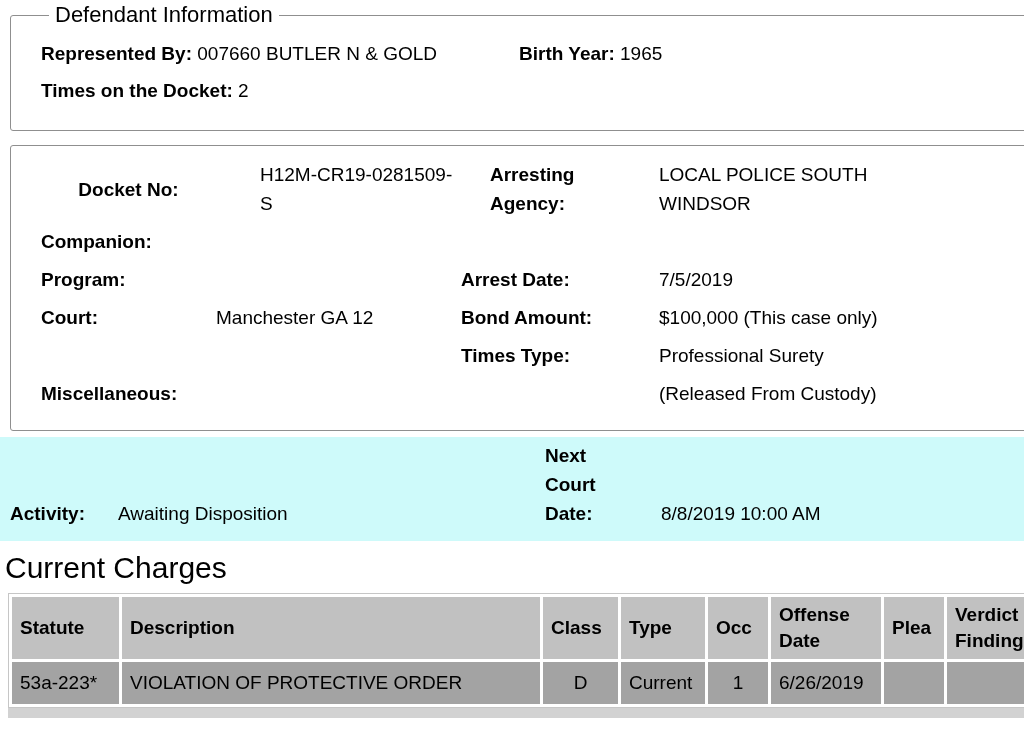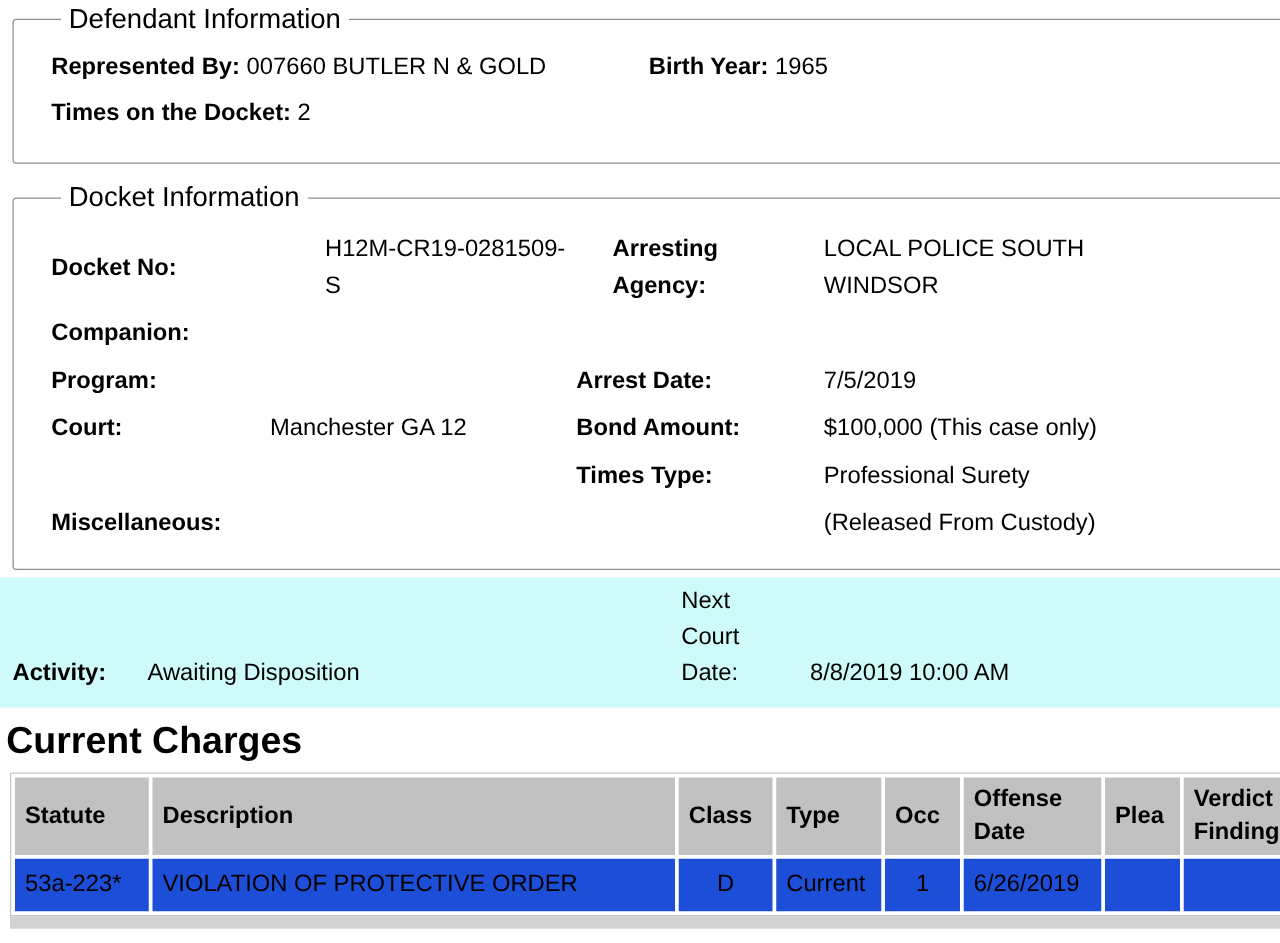--- a/index.html
+++ b/index.html
@@ -35,42 +35,42 @@
   }
   .lbl { font-weight: bold; }
 
   .docket-grid {
     display: grid;
     grid-template-columns: 175px 245px 198px 1fr;
     row-gap: 9px;
     line-height: 29px;
   }
   .docket-grid .cell { align-self: start; }
-  .v-center { align-self: center !important; }
+  .v-center { align-self: center !important; text-align: center; }
   .w-docketno { max-width: 195px; margin-left: 44px; }
   .w-agency-lbl { max-width: 95px; margin-left: 29px; }
   .w-agency-val { max-width: 235px; }
 
   .activity-band {
     margin-top: 6px;
     height: 104px;
     background: var(--activity-bg, #cefafa);
     display: flex;
     align-items: flex-end;
     padding: 0 0 13px 10px;
     line-height: 29px;
   }
   .activity-label { font-weight: bold; width: 108px; }
   .activity-value { width: 427px; }
-  .ncd-label { font-weight: normal; width: 70px; }
-  .ncd-value { margin-left: 33px; }
+  .ncd-label { font-weight: bold; width: 70px; }
+  .ncd-value { margin-left: 46px; }
 
   .charges-title {
     font-size: 30px;
-    font-weight: bold;
+    font-weight: normal;
     margin: 10px 0 8px 5px;
     line-height: 34px;
   }
 
   table.charges {
     border-spacing: 3px;
     border-collapse: separate;
     margin-left: 8px;
     width: 1072px;
     table-layout: fixed;
@@ -81,21 +81,21 @@
   table.charges th {
     background: var(--header-bg, #c1c1c1);
     font-weight: bold;
     text-align: left;
     vertical-align: middle;
     padding: 5px 8px;
     height: 60px;
     line-height: 26px;
   }
   table.charges td {
-    background: #1d4ed8;
+    background: #a3a3a3;
     vertical-align: middle;
     padding: 10px 8px;
     height: 42px;
     white-space: nowrap;
     overflow: hidden;
   }
   .center { text-align: center; }
 
   .bottom-strip {
     margin-left: 8px;
@@ -119,21 +119,20 @@
       <span>1965</span>
     </div>
     <div class="cell">
       <span class="lbl">Times on the Docket:</span>
       <span>2</span>
     </div>
   </div>
 </fieldset>
 
 <fieldset class="fs-docket">
-  <legend>Docket Information</legend>
   <div class="docket-grid">
 
     <div class="cell lbl v-center">Docket No:</div>
     <div class="cell w-docketno">H12M-CR19-0281509-S</div>
     <div class="cell lbl w-agency-lbl">Arresting Agency:</div>
     <div class="cell w-agency-val">LOCAL POLICE SOUTH WINDSOR</div>
 
     <div class="cell lbl">Companion:</div>
     <div class="cell"></div>
     <div class="cell"></div>

